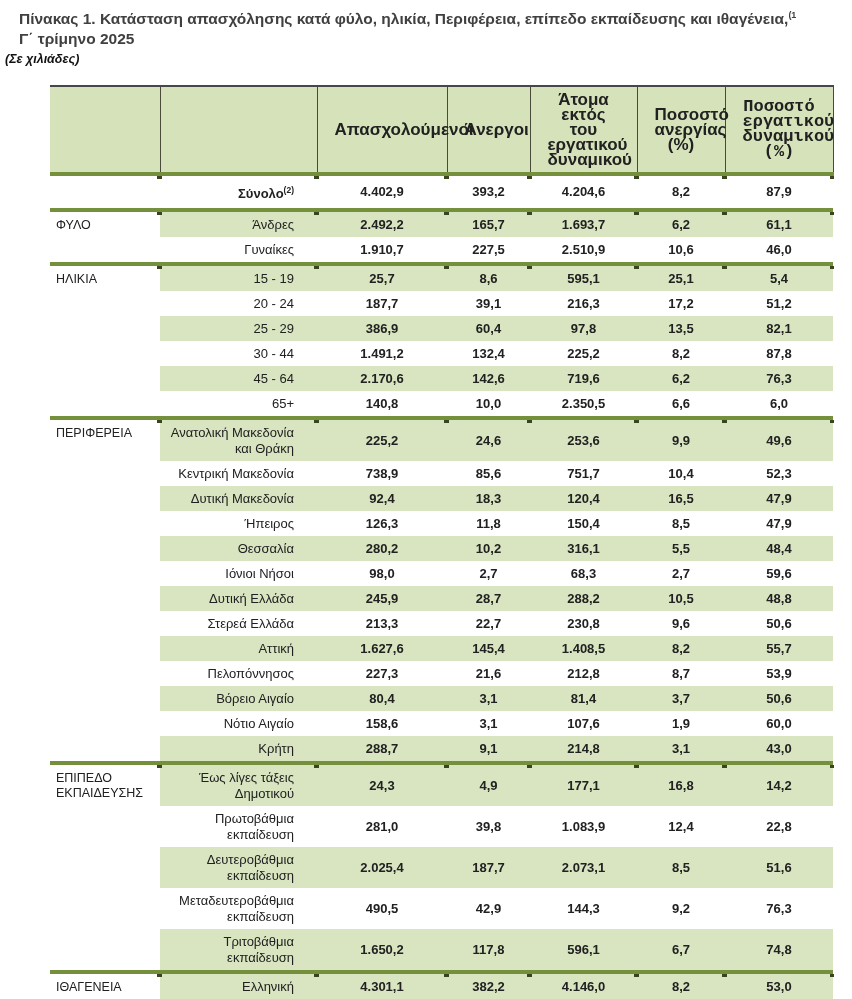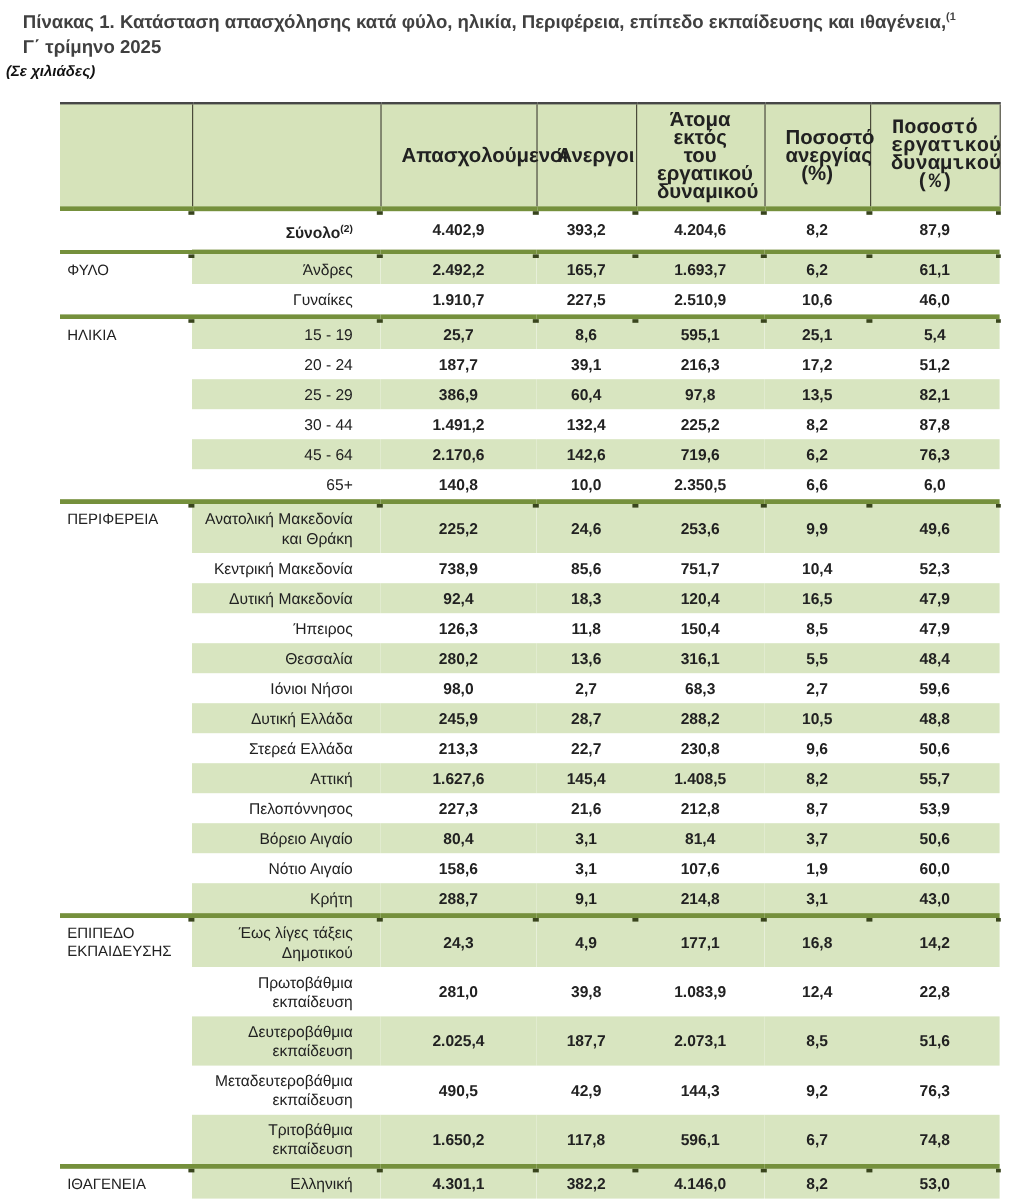--- a/index.html
+++ b/index.html
@@ -223,21 +223,21 @@
           <td class="label">Ήπειρος</td>
           <td class="val">126,3</td>
           <td class="val">11,8</td>
           <td class="val">150,4</td>
           <td class="val">8,5</td>
           <td class="val">47,9</td>
         </tr>
         <tr class="green">
           <td class="label">Θεσσαλία</td>
           <td class="val">280,2</td>
-          <td class="val">13,6</td>
+          <td class="val">10,2</td>
           <td class="val">316,1</td>
           <td class="val">5,5</td>
           <td class="val">48,4</td>
         </tr>
         <tr class="white">
           <td class="label">Ιόνιοι Νήσοι</td>
           <td class="val">98,0</td>
           <td class="val">2,7</td>
           <td class="val">68,3</td>
           <td class="val">2,7</td>

